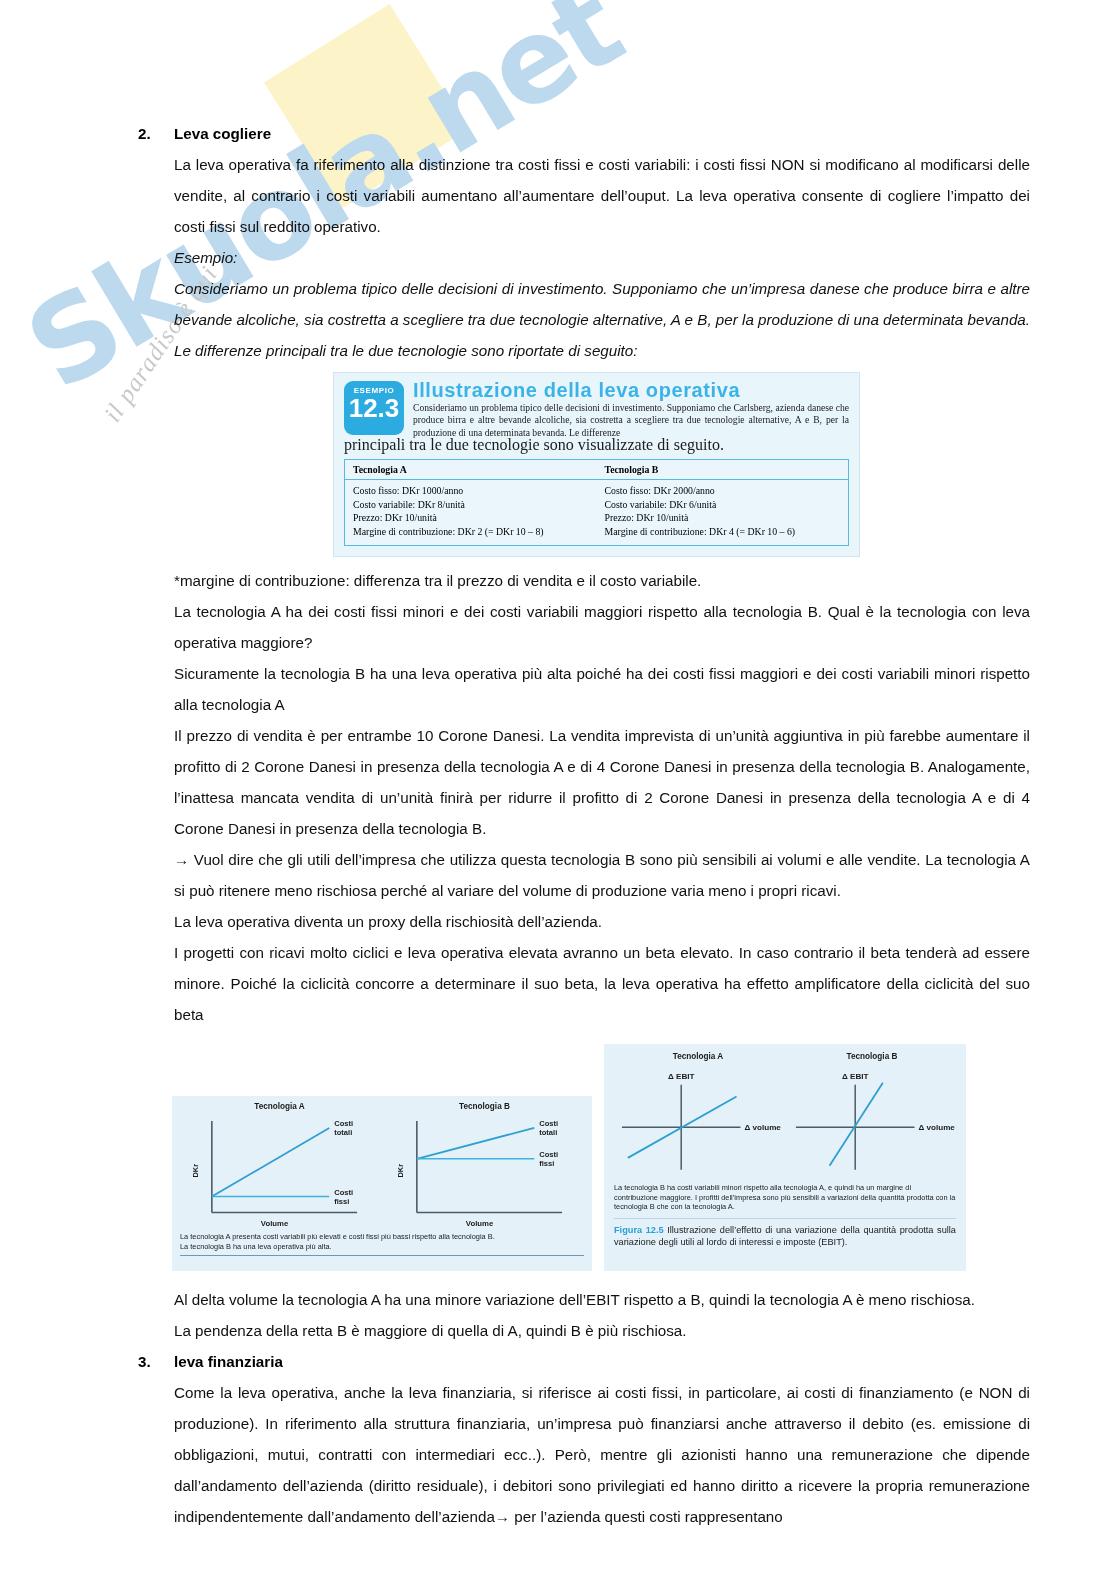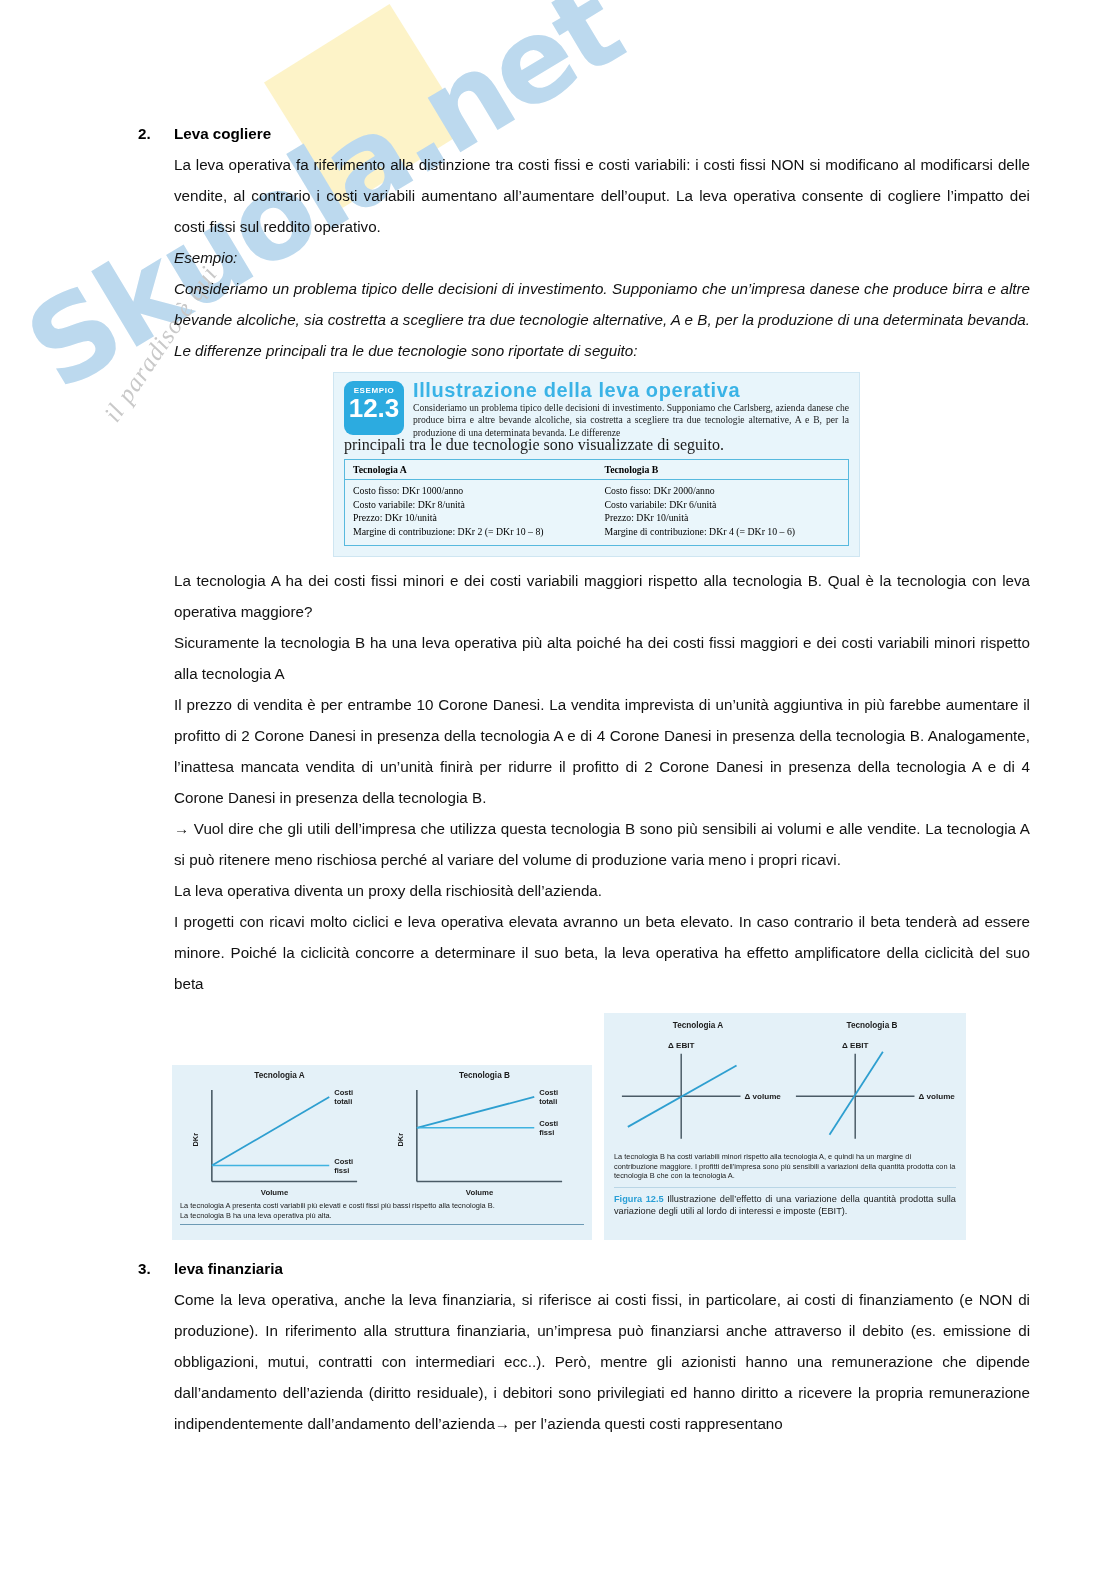--- a/index.html
+++ b/index.html
@@ -252,20 +252,21 @@
           <div>Costo fisso: DKr 2000/anno</div>
           <div>Costo variabile: DKr 6/unità</div>
           <div>Prezzo: DKr 10/unità</div>
           <div>Margine di contribuzione: DKr 4 (= DKr 10 – 6)</div>
         </div>
       </div>
     </div>
   </div>
 
   <div class="body-block">
+    <p class="doc-text p">*margine di contribuzione: differenza tra il prezzo di vendita e il costo variabile.</p>
     <p class="doc-text p">La tecnologia A ha dei costi fissi minori e dei costi variabili maggiori rispetto alla tecnologia B. Qual è la tecnologia con leva operativa maggiore?</p>
     <p class="doc-text p">Sicuramente la tecnologia B ha una leva operativa più alta poiché ha dei costi fissi maggiori e dei costi variabili minori rispetto alla tecnologia A</p>
     <p class="doc-text p">Il prezzo di vendita è per entrambe 10 Corone Danesi. La vendita imprevista di un’unità aggiuntiva in più farebbe aumentare il profitto di 2 Corone Danesi in presenza della tecnologia A e di 4 Corone Danesi in presenza della tecnologia B. Analogamente, l’inattesa mancata vendita di un’unità finirà per ridurre il profitto di 2 Corone Danesi in presenza della tecnologia A e di 4 Corone Danesi in presenza della tecnologia B.</p>
     <p class="doc-text p">→ Vuol dire che gli utili dell’impresa che utilizza questa tecnologia B sono più sensibili ai volumi e alle vendite. La tecnologia A si può ritenere meno rischiosa perché al variare del volume di produzione varia meno i propri ricavi.</p>
     <p class="doc-text p underline">La leva operativa diventa un proxy della rischiosità dell’azienda.</p>
     <p class="doc-text p">I progetti con ricavi molto ciclici e leva operativa elevata avranno un beta elevato. In caso contrario il beta tenderà ad essere minore. Poiché la ciclicità concorre a determinare il suo beta, la leva operativa ha effetto amplificatore della ciclicità del suo beta</p>
   </div>
 
   <div class="figs-wrap">
 
@@ -337,20 +338,24 @@
           </svg>
         </div>
       </div>
 
       <div class="fig-note">La tecnologia B ha costi variabili minori rispetto alla tecnologia A, e quindi ha un margine di contribuzione maggiore. I profitti dell’impresa sono più sensibili a variazioni della quantità prodotta con la tecnologia B che con la tecnologia A.</div>
       <div class="fig-sep"></div>
       <div class="fig-caption"><span class="fig-cap-lead">Figura 12.5</span><span> Illustrazione dell’effetto di una variazione della quantità prodotta sulla variazione degli utili al lordo di interessi e imposte (EBIT).</span></div>
     </div>
   </div>
 
+  <div class="body-block">
+    <p class="doc-text p">Al delta volume la tecnologia A ha una minore variazione dell’EBIT rispetto a B, quindi la tecnologia A è meno rischiosa.</p>
+    <p class="doc-text p">La pendenza della retta B è maggiore di quella di A, quindi B è più rischiosa.</p>
+  </div>
 
   <div class="item">
     <span class="item-num">3.</span>
     <div class="item-title">leva finanziaria</div>
     <div class="body-block">
       <p class="doc-text p">Come la leva operativa, anche la leva finanziaria, si riferisce ai costi fissi, in particolare, ai costi di finanziamento (e NON di produzione). In riferimento alla struttura finanziaria, un’impresa può finanziarsi anche attraverso il debito (es. emissione di obbligazioni, mutui, contratti con intermediari ecc..). Però, mentre gli azionisti hanno una remunerazione che dipende dall’andamento dell’azienda (diritto residuale), i debitori sono privilegiati ed hanno diritto a ricevere la propria remunerazione indipendentemente dall’andamento dell’azienda→ per l’azienda questi costi rappresentano</p>
     </div>
   </div>
 
 </div>

